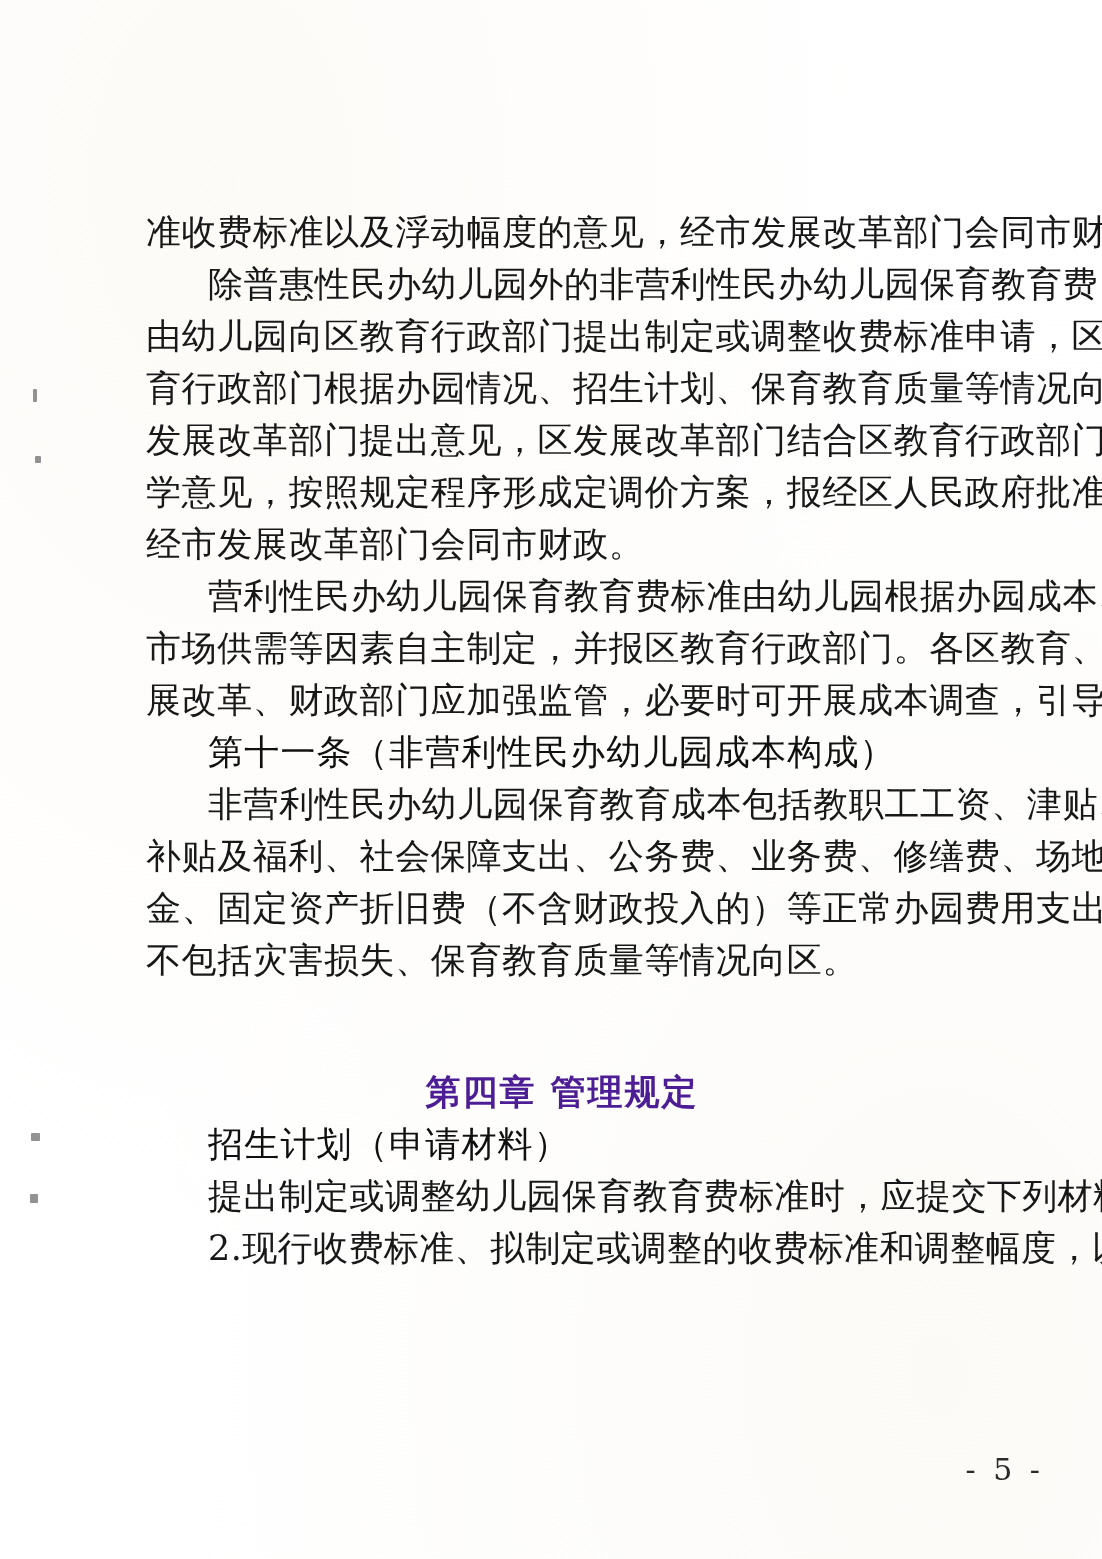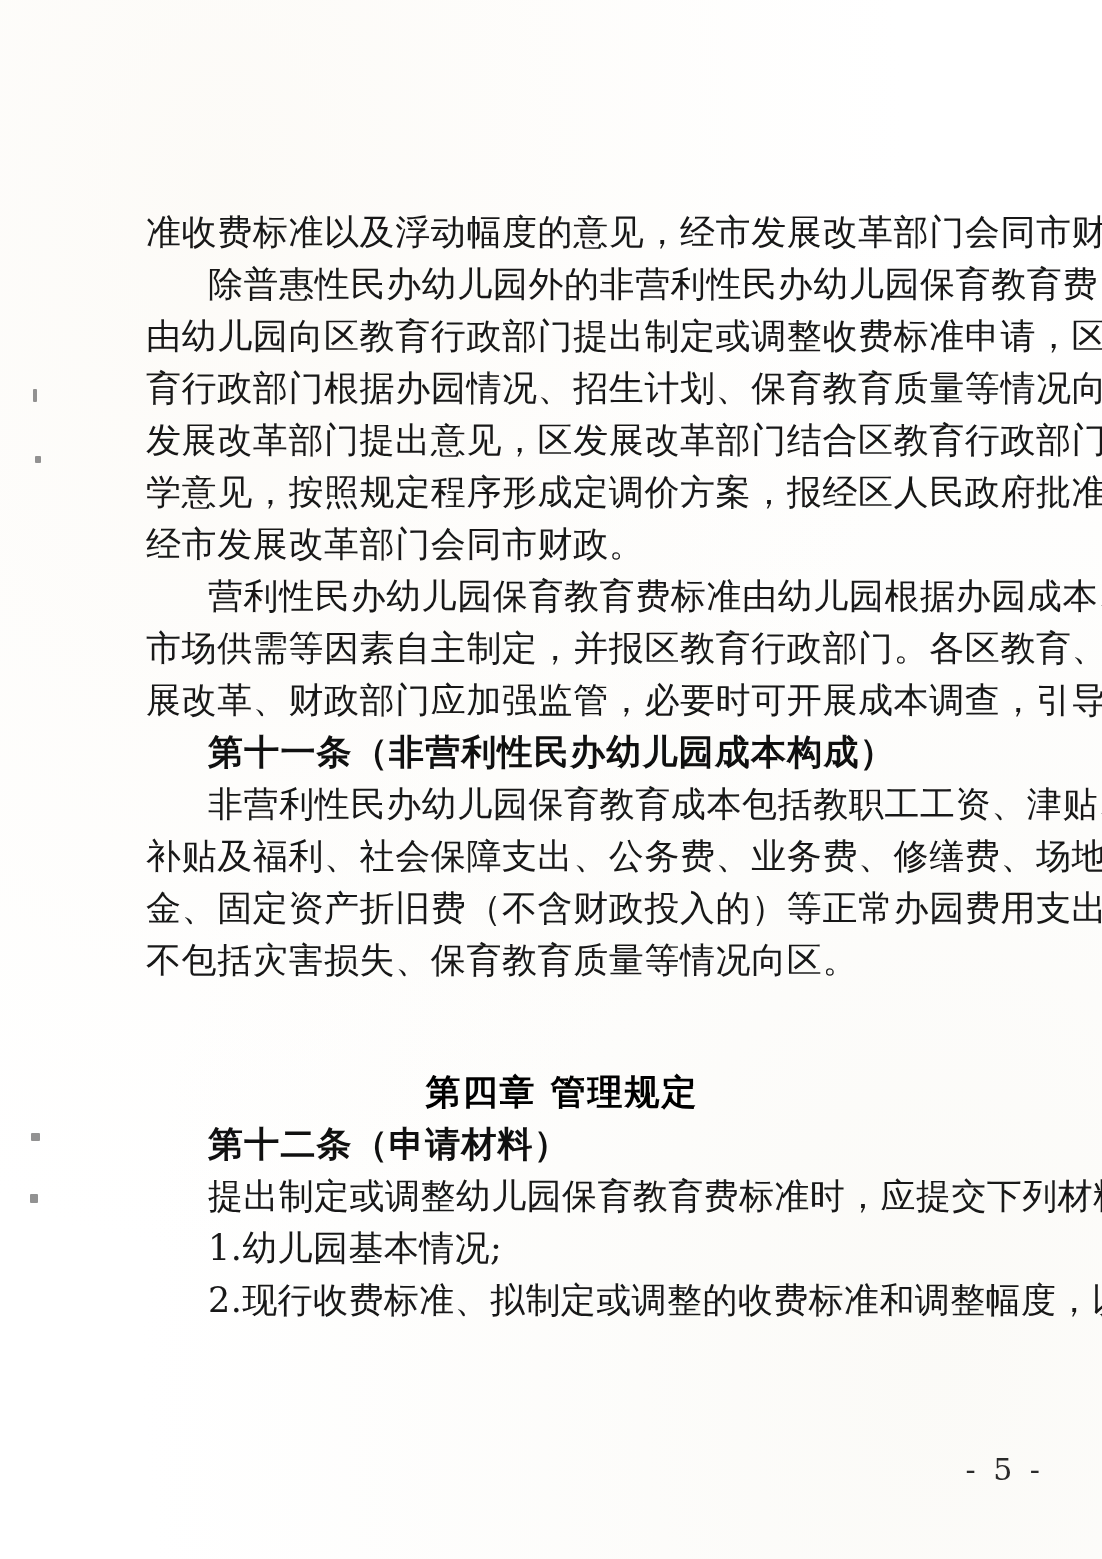--- a/index.html
+++ b/index.html
@@ -43,35 +43,35 @@
   }
   .line.indent {
     text-indent: 62px;
   }
   .para {
     margin: 0;
   }
   .heading-article {
     font-size: 35px;
     line-height: 52px;
-    font-weight: bold;
+    font-weight: normal;
     letter-spacing: 1.2px;
     margin-left: 62px;
     white-space: pre;
     font-family: "DejaVu Sans", "Liberation Sans", sans-serif;
     color: #101010;
   }
   .chapter-title {
     font-size: 35px;
     line-height: 52px;
     font-weight: bold;
     letter-spacing: 2px;
     text-align: center;
     font-family: "DejaVu Sans", "Liberation Sans", sans-serif;
-    color: #000000;
+    color: #4c1d95;
   }
   .spacer-line {
     height: 52px;
   }
   .spacer-half {
     height: 28px;
   }
   .list-item {
     font-size: 35px;
     line-height: 52px;
@@ -133,25 +133,24 @@
       <div class="line">补贴及福利、社会保障支出、公务费、业务费、修缮费、场地租</div>
       <div class="line">金、固定资产折旧费（不含财政投入的）等正常办园费用支出，</div>
       <div class="line">不包括灾害损失、保育教育质量等情况向区。</div>
     </div>
 
     <div class="spacer-line"></div>
     <div class="spacer-half"></div>
 
     <div class="chapter-title">第四章 管理规定</div>
 
-    <div class="heading-article">第十二条（申请材料）</div>
+    <div class="heading-article">招生计划（申请材料）</div>
 
     <div class="list-item">提出制定或调整幼儿园保育教育费标准时，应提交下列材料:</div>
 
-    <div class="list-item">1.幼儿园基本情况;</div>
     <div class="list-item">2.现行收费标准、拟制定或调整的收费标准和调整幅度，以及</div>
 
   </div>
 
   <div id="page-number">- 5 -</div>
 
   <div id="speck-layer">
       <div class="speck" style="left: 33px; top: 389px; width: 4px; height: 13px;"></div>
       <div class="speck" style="left: 35px; top: 456px; width: 6px; height: 7px;"></div>
       <div class="speck" style="left: 31px; top: 1133px; width: 9px; height: 8px;"></div>

